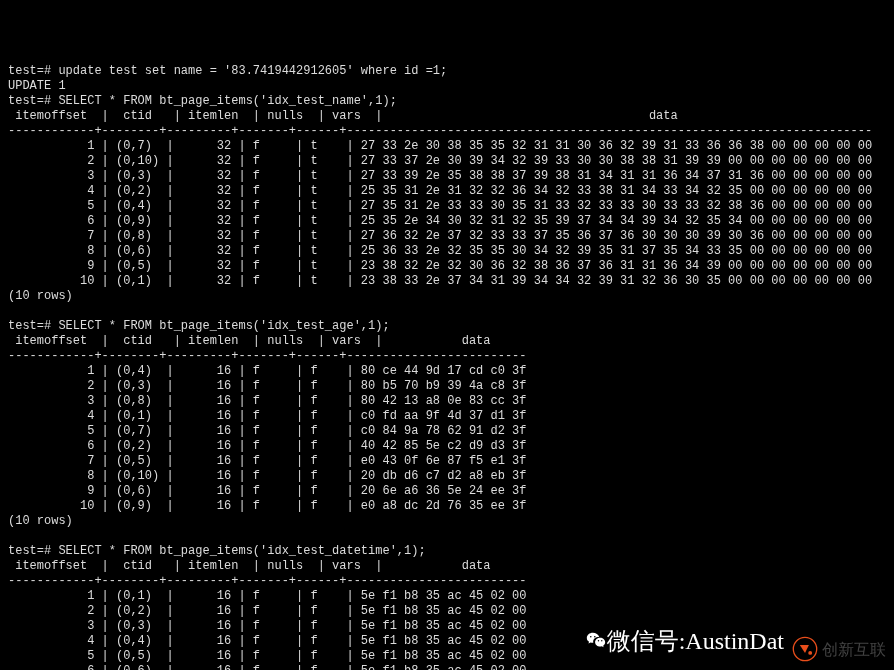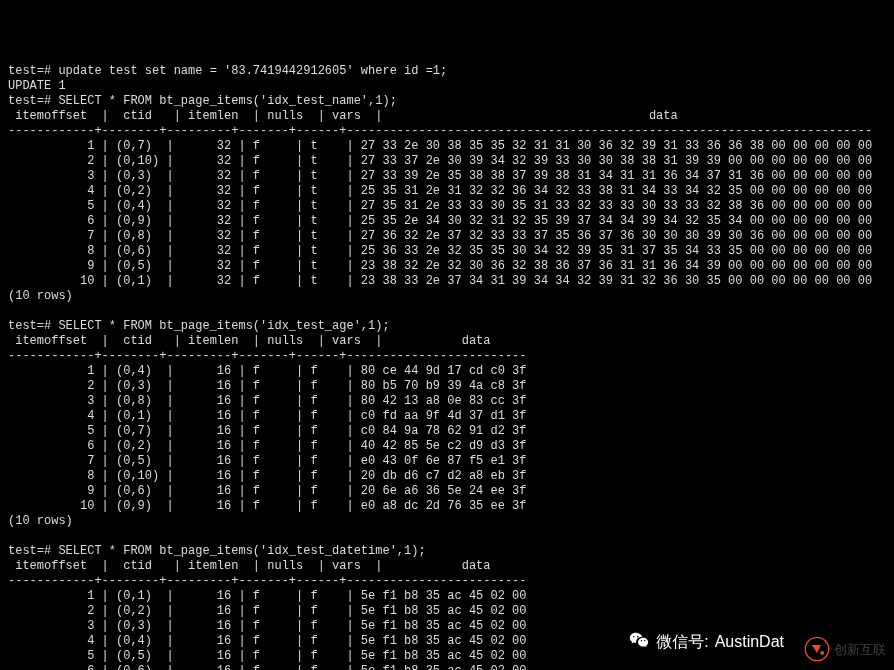--- a/index.html
+++ b/index.html
@@ -15,40 +15,39 @@
     height: 670px;
     box-sizing: border-box;
     overflow: hidden;
     position: relative;
   }
   .watermark {
     position: absolute;
     bottom: 18px;
     right: 110px;
     color: #ffffff;
-    font-family: Liberation Sans, sans-serif;
-    font-size: 16px;
+    font-family: Liberation Serif, serif;
+    font-size: 24px;
     display: flex;
     align-items: center;
-    gap: 6px;
   }
   .watermark .bubble {
     width: 22px;
     height: 22px;
   }
   .logo-badge {
     position: absolute;
     bottom: 8px;
     right: 8px;
     display: flex;
     align-items: center;
     gap: 4px;
     color: #424242;
     font-family: "Microsoft YaHei", sans-serif;
-    font-size: 13px;
+    font-size: 16px;
   }
   .logo-badge svg { width: 26px; height: 26px; }
 </style>
 </head>
 <body>
 
 
 
 <div id="terminal-output">test=# update test set name = '83.7419442912605' where id =1;
 UPDATE 1

